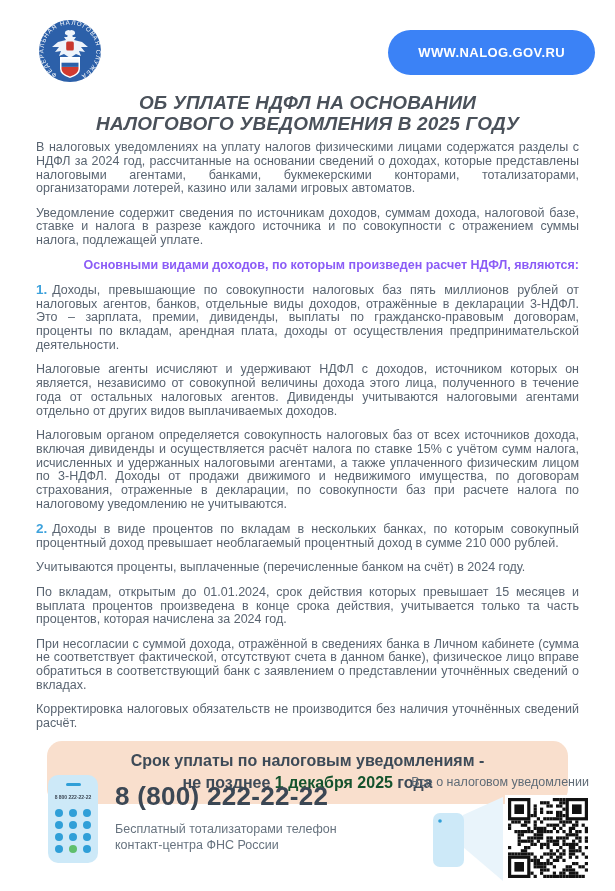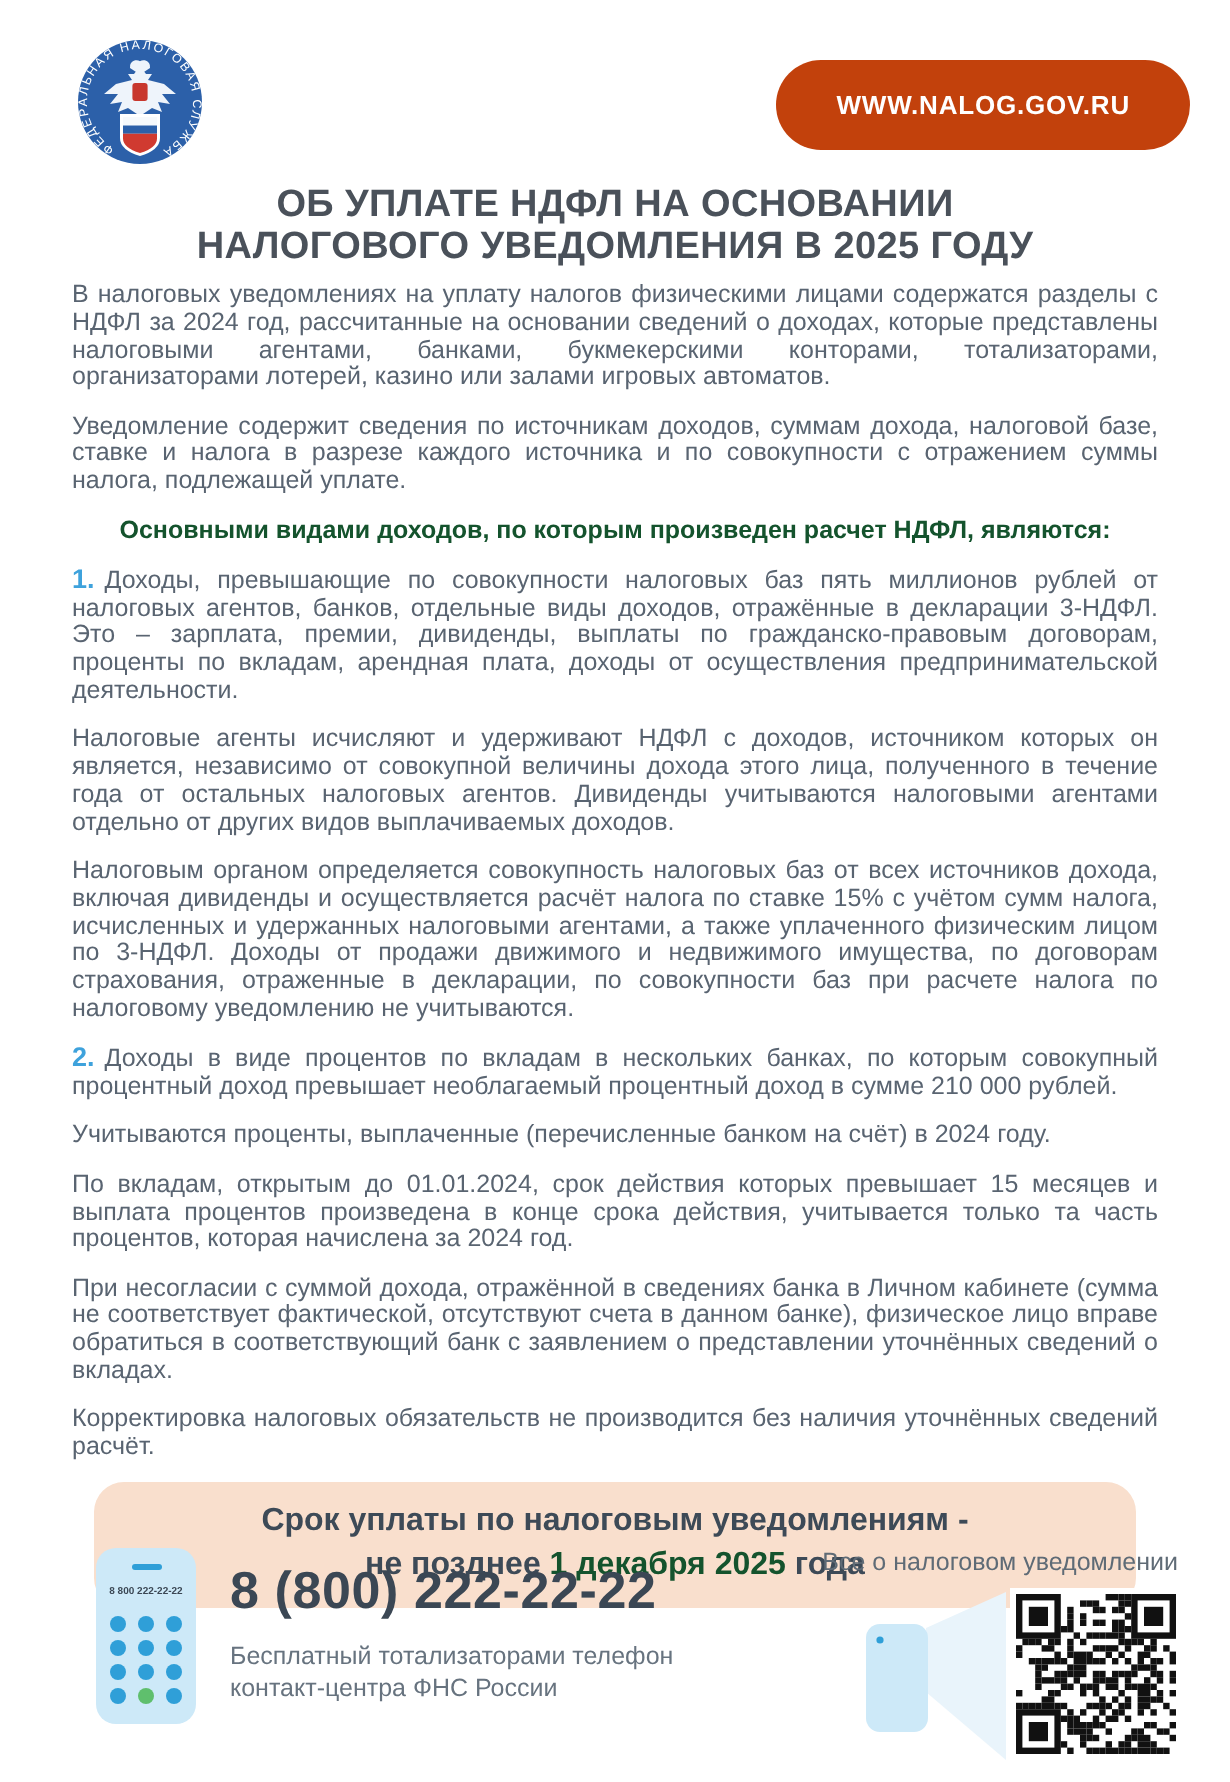--- a/index.html
+++ b/index.html
@@ -20,44 +20,44 @@
   }
   .logo{width:64px;height:66px;flex:0 0 auto;}
   .org-name{
     margin-left:11px;
     font-size:11px;font-weight:bold;line-height:13px;
     color:#4a515a;letter-spacing:.3px;
     white-space:pre-line;
   }
   .header-spacer{flex:1;}
   .site-btn{
-    background:#c2410c;color:#ffffff;
+    background:#3b82f6;color:#ffffff;
     border:none;border-radius:24px;
     font-family:inherit;
     font-size:13px;font-weight:bold;letter-spacing:.4px;
     padding:15px 30px;margin-right:0px;
     cursor:pointer;
   }
   
   .title{
     margin-top:8px;
     text-align:center;
     font-size:19px;font-weight:800;line-height:21px;
-    color:#4a515a;letter-spacing:.2px;
+    color:#4a515a;letter-spacing:.2px;font-style:italic;
   }
   
   .content{
     margin:7px 36px 0 36px;
     color:#596471;
     font-size:12.5px;line-height:13.8px;
     text-align:justify;
   }
   .content p{margin:0 0 10.5px 0;}
   .content p.bold-head{
-    font-weight:bold;color:#14532d;text-align:center;
+    font-weight:bold;color:#8b5cf6;text-align:right;
   }
   .marker{
     color:#3ea2dc;font-weight:bold;
     margin-right:5px;font-size:13.5px;
   }
   
   .deadline{
     margin:2px 47px 0 47px;
     background:#f9dfcd;
     border-radius:15px;

